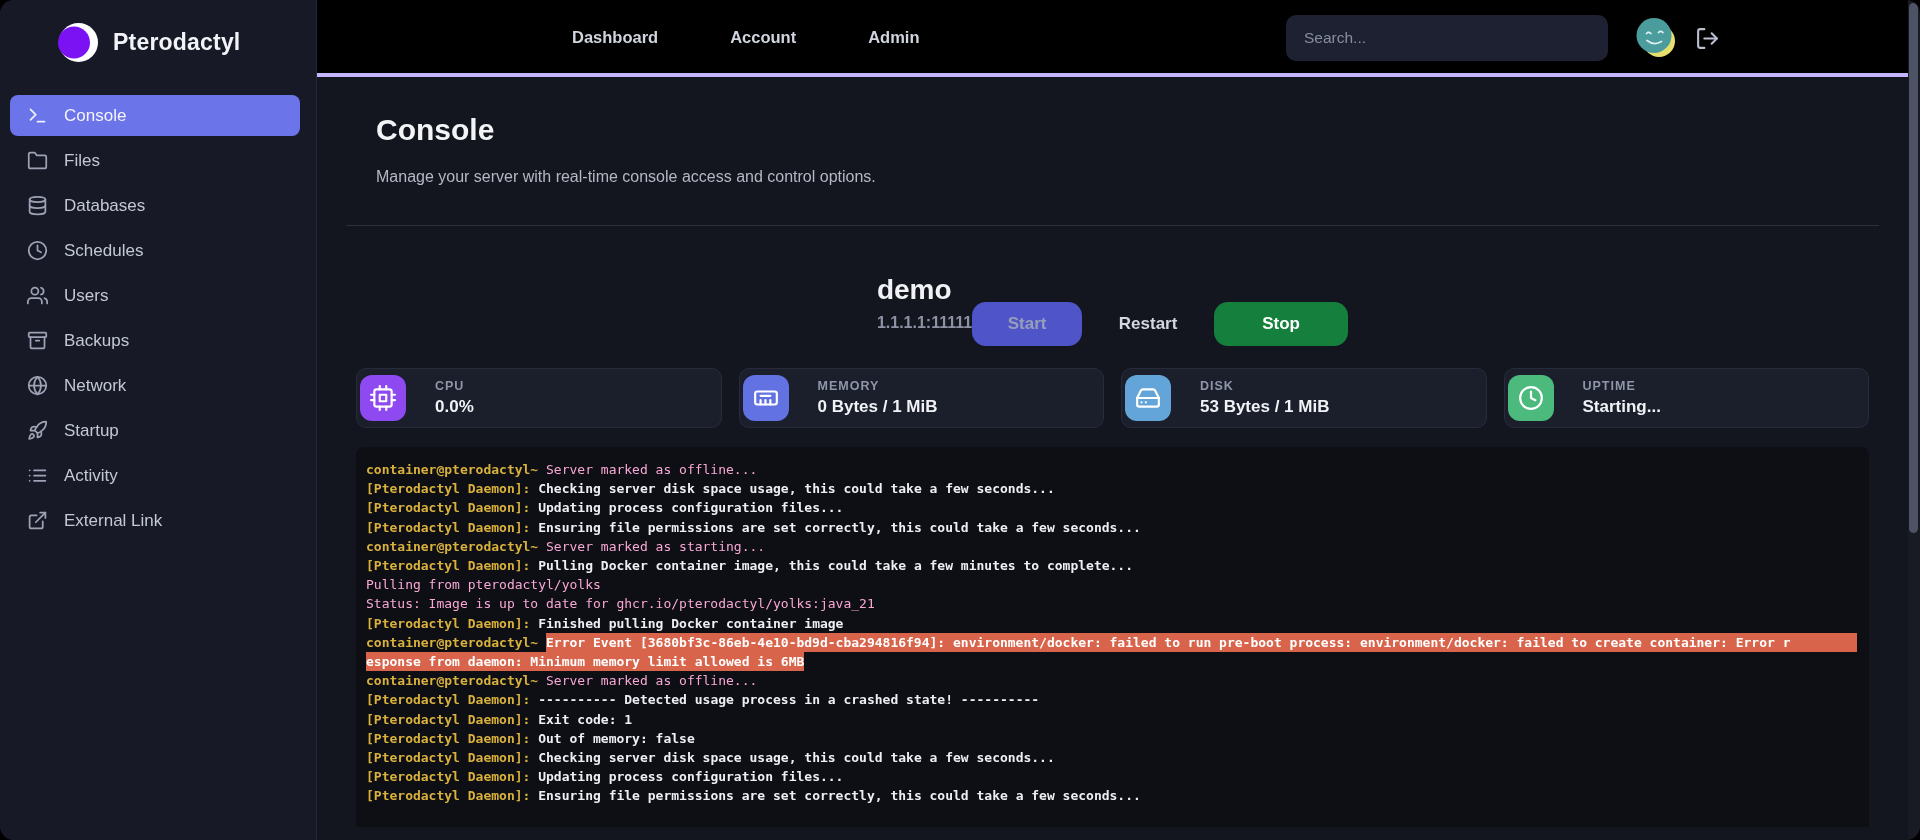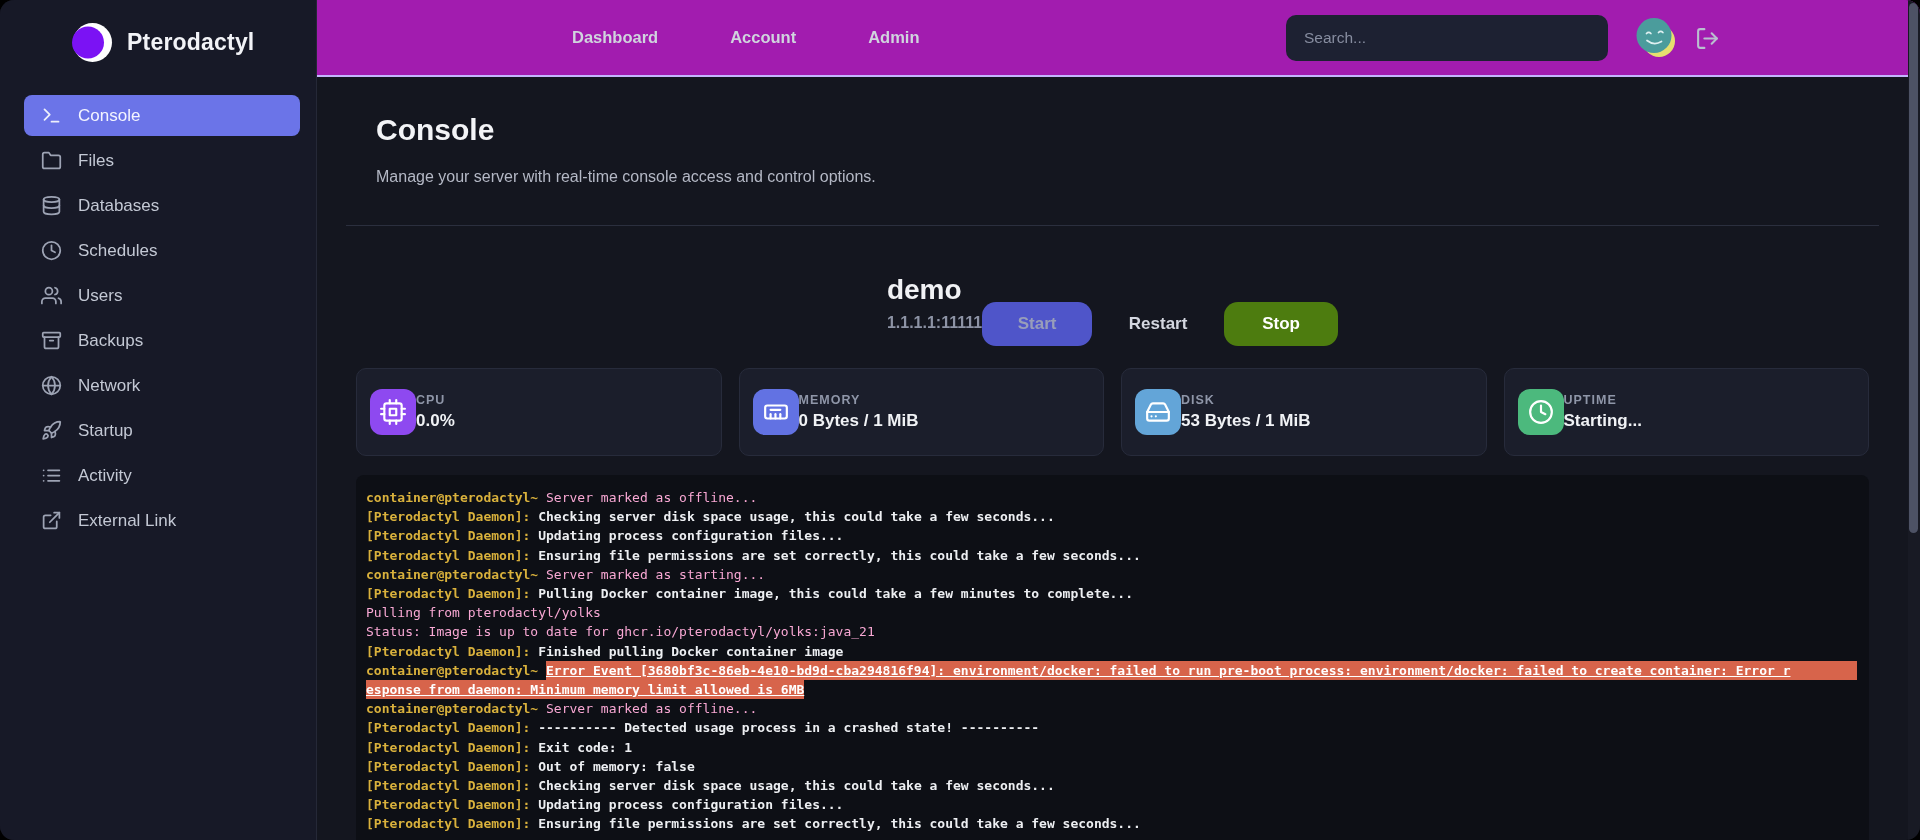--- a/index.html
+++ b/index.html
@@ -1,32 +1,32 @@
 <!DOCTYPE html>
 <html><head>
 <meta charset="utf-8">
 <style>
   * { margin:0; padding:0; box-sizing:border-box; }
   html,body { width:1920px; height:840px; background:#000; font-family:"Liberation Sans", sans-serif; }
   .screen { position:relative; width:1920px; height:840px; background:#14161f; border-radius:14px; overflow:hidden; }
 
   
-  .sidebar { position:absolute; left:0; top:0; width:317px; height:100%; background:#171927; border-right:1px solid #252837; z-index:5;padding-left:14px; }
+  .sidebar { position:absolute; left:0; top:0; width:317px; height:100%; background:#171927; border-right:1px solid #252837; z-index:5; }
   .logo-row { display:flex; align-items:center; gap:14px; margin:22px 0 0 58px; }
   .logo-mark { width:41px; height:41px; }
   .brand-name { color:#f2f3f7; font-size:23px; font-weight:700; letter-spacing:.2px; }
   .side-nav { margin-top:32px; }
   .side-item { display:flex; align-items:center; gap:16px; height:41px; margin:0 16px 4px 10px; padding-left:17px; border-radius:8px; color:#c3c8d4; font-size:17px; cursor:pointer; }
   .side-item .icn { width:21px; height:21px; color:#9da3b4; display:flex; }
   .side-item.active { background:#6b74e8; color:#f4f5ff; }
   .side-item.active .icn { color:#eef0fb; }
   .icn svg { width:100%; height:100%; }
 
   
-  .topbar { position:absolute; left:317px; right:0; top:0; height:77px; background:#a21caf; border-bottom:2px solid #c4b5fd; z-index:4; }
+  .topbar { position:absolute; left:317px; right:0; top:0; height:77px; background:#000000; border-bottom:4px solid #c4b5fd; z-index:4; }
   .top-links { position:absolute; left:255px; top:0; height:75px; display:flex; align-items:center; gap:72px; }
   .top-link { color:#d0d4de; font-size:16.5px; font-weight:700; cursor:pointer; }
   .search { position:absolute; left:969px; top:15px; width:322px; height:46px; background:#1d2132; border:none; outline:none; border-radius:10px; color:#cfd3de; font-size:15.5px; padding:0 18px; font-family:"Liberation Sans", sans-serif; }
   .search::placeholder { color:#878da0; }
   .avatar { position:absolute; left:1315px; top:14px; width:46px; height:46px; cursor:pointer; }
   .logout { position:absolute; left:1378px; top:26px; width:25px; height:25px; color:#b9bfcf; background:none; border:none; cursor:pointer; }
   .logout svg { width:100%; height:100%; }
 
   
   .main { position:absolute; left:317px; top:77px; width:1591px; height:763px; padding:0 39px; }
@@ -35,35 +35,35 @@
   .page-subtitle { margin-top:16px; color:#b4b8c5; font-size:16px; line-height:24px; }
   .divider { border:none; border-top:1px solid #2b2f3e; margin:36px -10px 0 -10px; }
 
   .server-row { margin-top:48px; display:flex; justify-content:center; }
   .server-name { color:#f1f2f5; font-size:28px; line-height:32px; font-weight:700; }
   .server-address { margin-top:8px; color:#8d93a5; font-size:16px; font-weight:700; }
   .power-buttons { display:flex; gap:26px; margin-top:28px; height:44px; }
   .btn { border:none; border-radius:14px; font-family:"Liberation Sans", sans-serif; font-size:17px; font-weight:700; cursor:pointer; }
   .btn-start { width:110px; background:#4f55c9; color:#989eba; }
   .btn-restart { width:80px; background:transparent; color:#d4d7e0; }
-  .btn-stop { width:114px; background:#4d7c0f; color:#ffffff; }
+  .btn-stop { width:134px; background:#15803d; color:#ffffff; }
 
   .stats-row { margin-top:22px; display:flex; gap:17px; }
-  .stat-card { flex:1; height:88px; background:#1b1e2b; border:1px solid #272b3b; border-radius:10px; display:flex; align-items:center; gap:0; padding-left:13px; }
+  .stat-card { flex:1; height:60px; background:#1b1e2b; border:1px solid #272b3b; border-radius:10px; display:flex; align-items:center; gap:29px; padding-left:3px; }
   .stat-icon { width:46px; height:46px; border-radius:12px; display:flex; align-items:center; justify-content:center; color:#fff; flex:0 0 46px; }
   .stat-icon svg { width:26px; height:26px; }
   .stat-label { color:#8f96a8; font-size:12.5px; font-weight:700; letter-spacing:1px; }
   .stat-value { margin-top:4px; color:#f0f2f5; font-size:17px; font-weight:700; }
 
   .console { margin-top:19px; height:380px; background:#0d0f15; border-radius:8px 8px 0 0; padding:13px 12px 0 10px; overflow:hidden; font-family:"DejaVu Sans Mono", monospace; font-size:13px; }
   .console-line { display:flex; line-height:19.2px; white-space:pre; }
   .seg-gold  { color:#d9b13c; font-weight:700; }
   .seg-msg   { color:#edeff2; font-weight:700; }
   .seg-plain { color:#f9a8d4; font-weight:400; }
-  .seg-error { background:#d7644b; color:#ffffff; font-weight:700;text-decoration:underline; }
+  .seg-error { background:#d7644b; color:#ffffff; font-weight:700; }
   .seg-fill  { flex:1; }
 
   
   .scrollbar { position:absolute; right:0; top:0; width:12px; height:100%; background:#181a24; z-index:10; }
   .scroll-thumb { position:absolute; left:1px; top:3px; width:9px; height:530px; background:#4d5265; border-radius:5px; }
 </style>
 </head>
 <body>
 
 <div class="screen">

